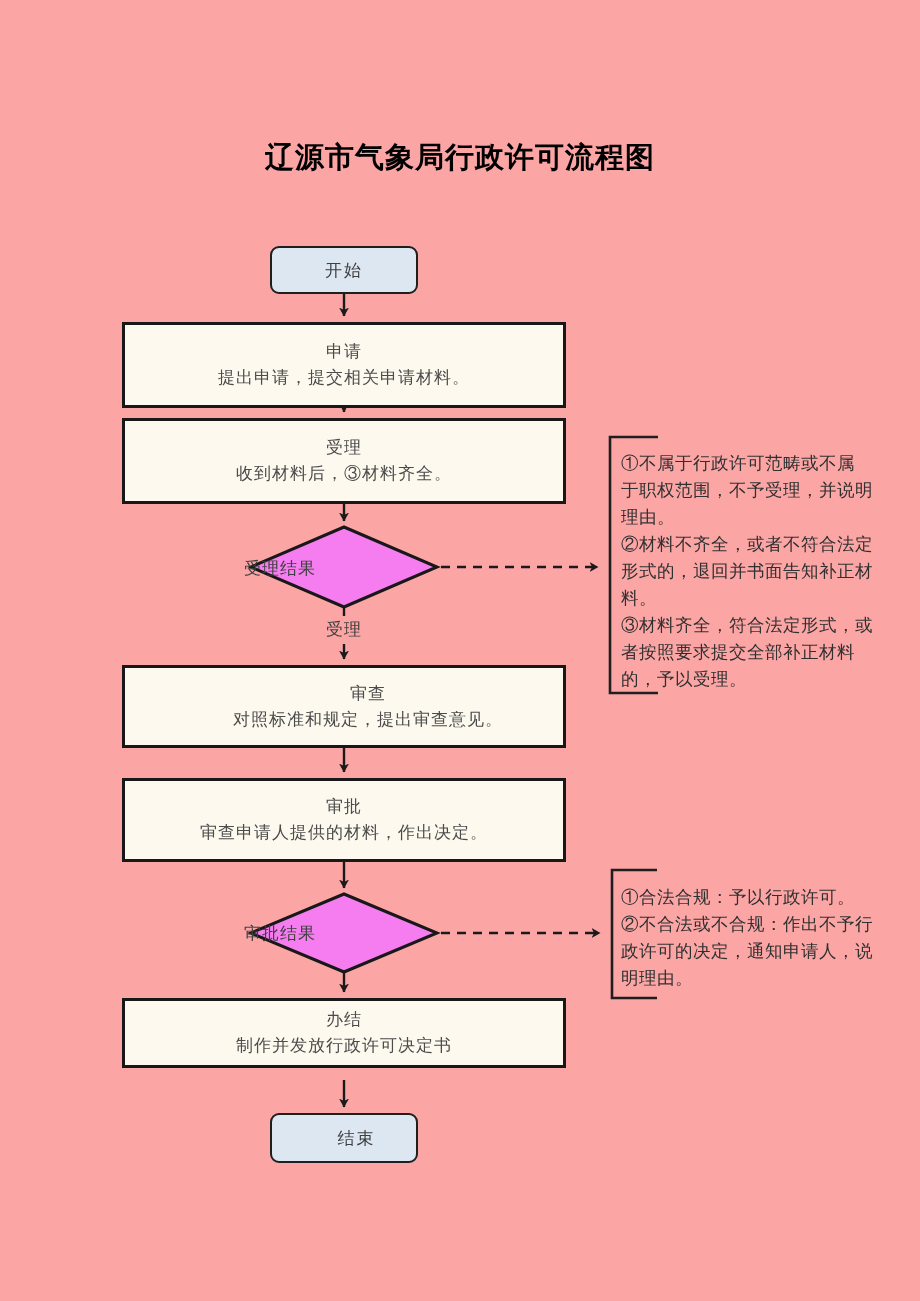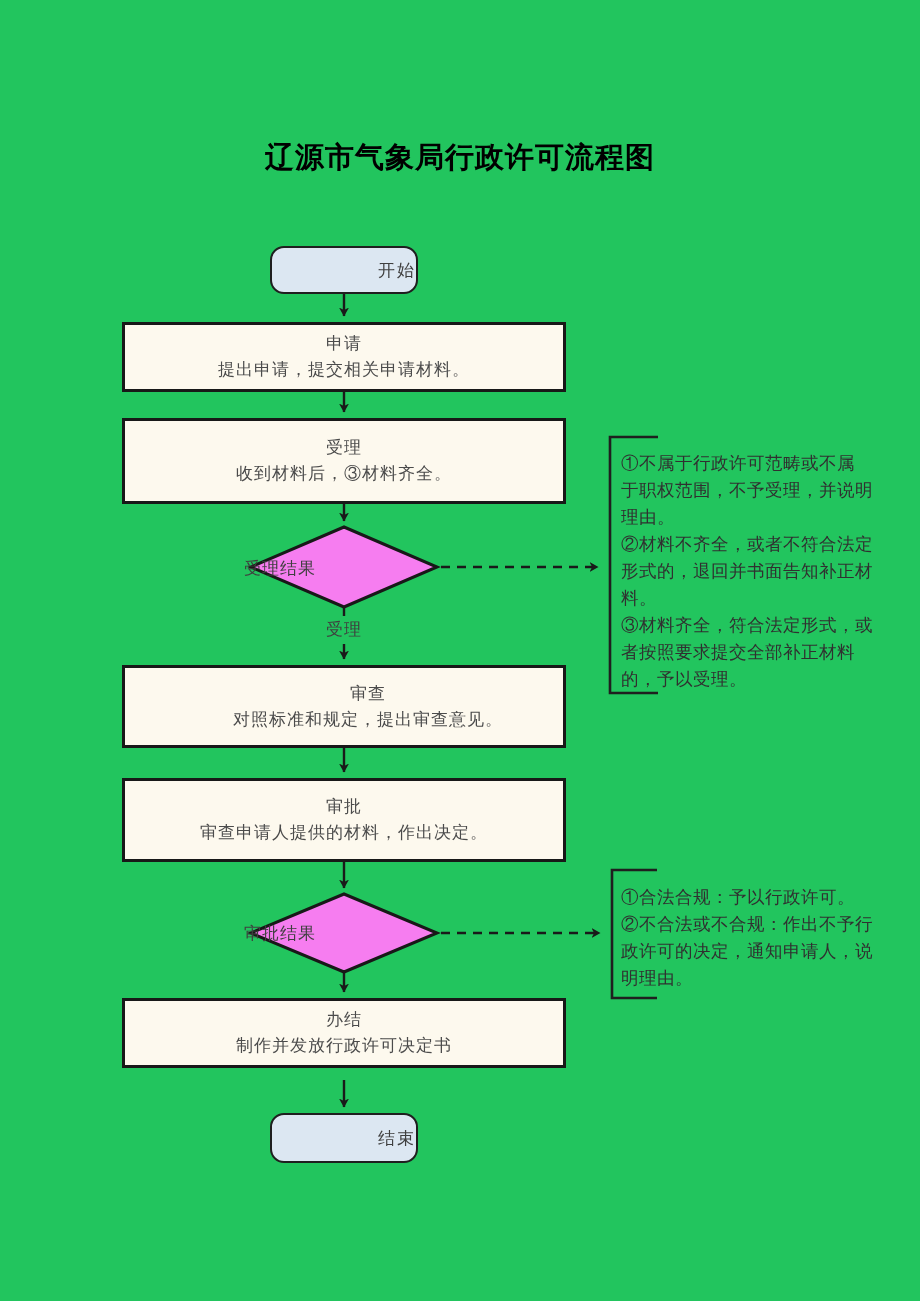--- a/index.html
+++ b/index.html
@@ -1,42 +1,42 @@
 <!DOCTYPE html>
 <html><head>
 <meta charset="utf-8">
 <style>
   html,body{margin:0;padding:0;background:#ffffff;}
   .page{
-    position:relative;width:920px;height:1301px;background:#22c55e;
+    position:relative;width:920px;height:1301px;background:#fca5a5;
     font-family:"Liberation Serif", serif;color:#424242;overflow:hidden;
   }
   .title{
     position:absolute;left:0;top:138px;width:920px;margin:0;
     text-align:center;font-family:"Liberation Sans", sans-serif;
     font-size:29px;font-weight:bold;color:#000;letter-spacing:1px;
   }
   svg.connectors{position:absolute;left:0;top:0;pointer-events:none;}
   .node{
     position:absolute;box-sizing:border-box;display:flex;flex-direction:column;
     justify-content:center;align-items:center;text-align:center;
   }
   .terminator{
     width:148px;height:48px;left:270px;
-    background:#dce7f2;border:2px solid #1f1f1f;border-radius:14px;
-    font-size:17px;color:#3f3f3f;letter-spacing:2px;align-items:flex-end;
+    background:#dce7f2;border:2px solid #1f1f1f;border-radius:9px;
+    font-size:17px;color:#3f3f3f;letter-spacing:2px;
   }
   .start{top:246px;}
   .end{top:1113px;height:50px;padding-left:25px;}
   .process{
     left:122px;width:444px;
     background:#fdf9ee;border:3px solid #181818;
     font-size:17px;color:#4b4b4b;line-height:26px;letter-spacing:1px;
   }
-  .p1{top:322px;height:70px;}
+  .p1{top:322px;height:86px;}
   .p2{top:418px;height:86px;}
   .p3{top:665px;height:83px;padding-left:48px;}
   .p4{top:778px;height:84px;}
   .p5{top:998px;height:70px;}
   .ptitle{font-size:17px;}
   .pdesc{font-size:17px;}
   .dlabel{
     position:absolute;width:200px;text-align:left;font-size:17px;
     color:#3f3f3f;letter-spacing:1px;
   }

